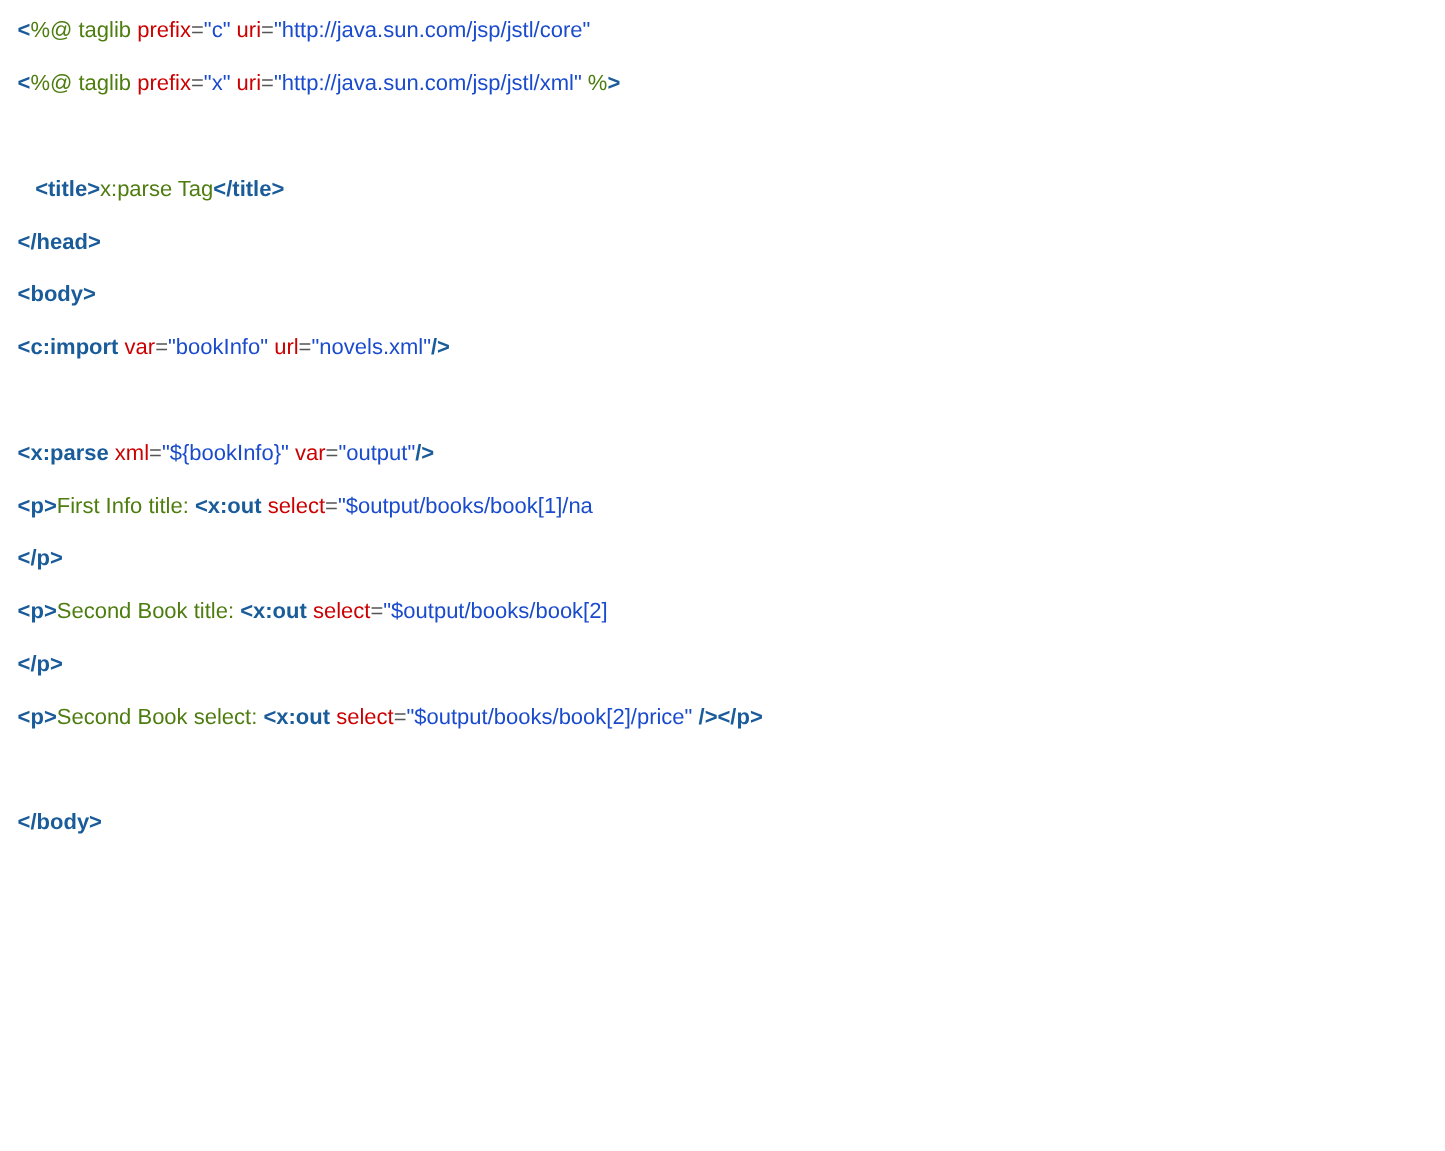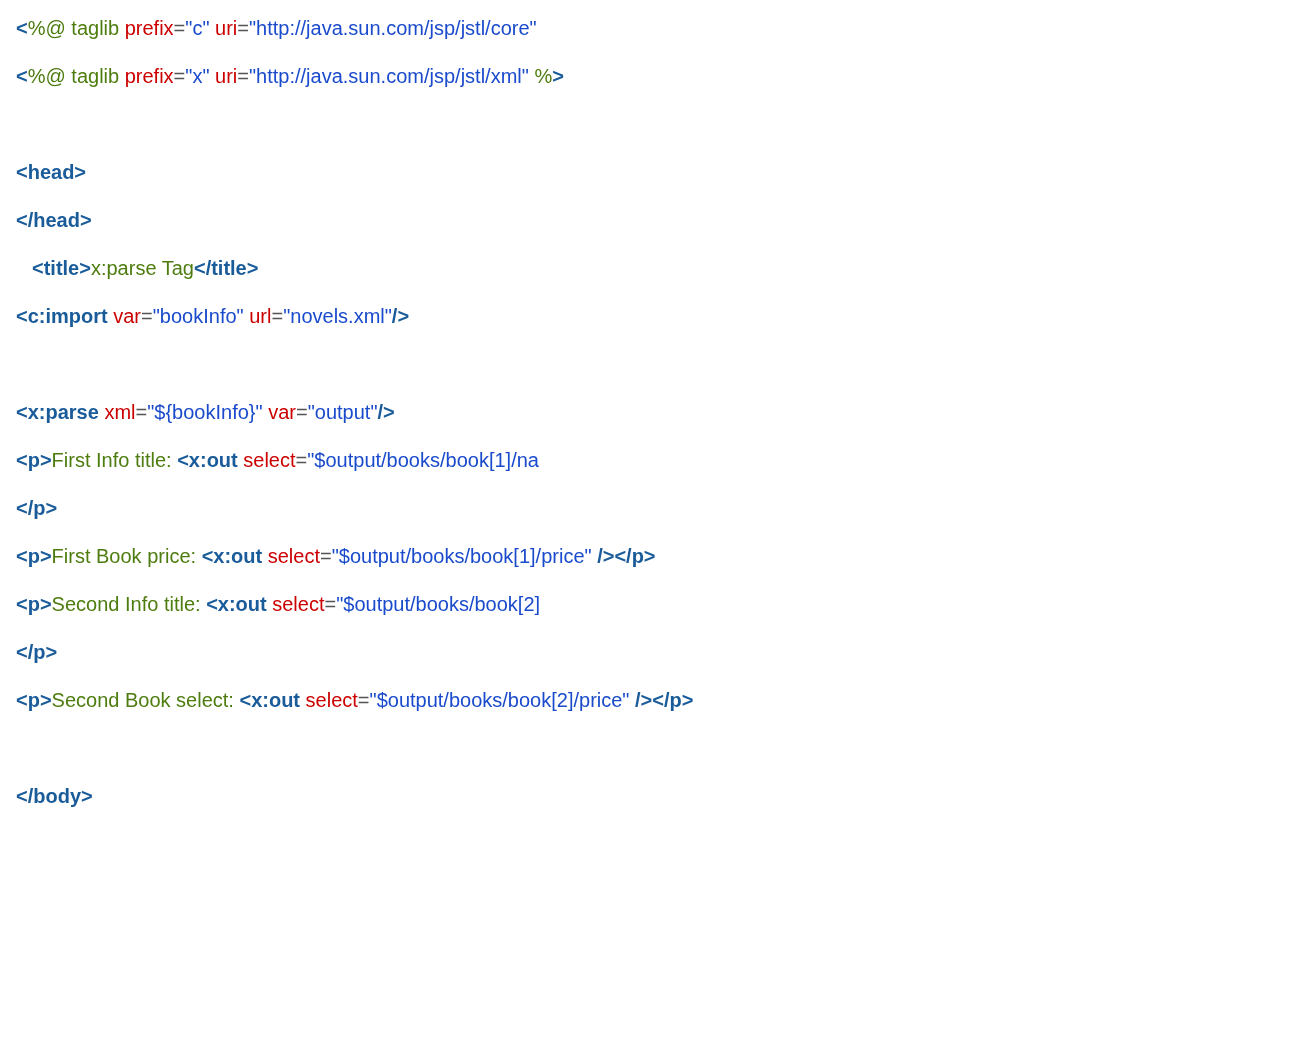--- a/index.html
+++ b/index.html
@@ -27,27 +27,26 @@
   .eq   { color: #555555; }
   .txt  { color: #4d7c0f; }
 </style>
 </head>
 <body>
 
 <div class="code-block" id="code-block">
     <div class="line"><span class="tag">&lt;</span><span class="txt">%@ taglib </span><span class="attr">prefix</span><span class="eq">=</span><span class="str">"c"</span><span class="txt"> </span><span class="attr">uri</span><span class="eq">=</span><span class="str">"http://java.sun.com/jsp/jstl/core"</span></div>
     <div class="line"><span class="tag">&lt;</span><span class="txt">%@ taglib </span><span class="attr">prefix</span><span class="eq">=</span><span class="str">"x"</span><span class="txt"> </span><span class="attr">uri</span><span class="eq">=</span><span class="str">"http://java.sun.com/jsp/jstl/xml"</span><span class="txt"> %</span><span class="tag">&gt;</span></div>
     <div class="line"><span class="txt"> </span></div>
-    <div class="line"><span class="tag">&lt;head&gt;</span></div>
+    <div class="line indent"><span class="tag">&lt;title&gt;</span><span class="txt">x:parse Tag</span><span class="tag">&lt;/title&gt;</span></div>
     <div class="line"><span class="tag">&lt;/head&gt;</span></div>
-    <div class="line indent"><span class="tag">&lt;title&gt;</span><span class="txt">x:parse Tag</span><span class="tag">&lt;/title&gt;</span></div>
+    <div class="line"><span class="tag">&lt;body&gt;</span></div>
     <div class="line"><span class="tag">&lt;c:import</span><span class="txt"> </span><span class="attr">var</span><span class="eq">=</span><span class="str">"bookInfo"</span><span class="txt"> </span><span class="attr">url</span><span class="eq">=</span><span class="str">"novels.xml"</span><span class="tag">/&gt;</span></div>
     <div class="line"><span class="txt"> </span></div>
     <div class="line"><span class="tag">&lt;x:parse</span><span class="txt"> </span><span class="attr">xml</span><span class="eq">=</span><span class="str">"${bookInfo}"</span><span class="txt"> </span><span class="attr">var</span><span class="eq">=</span><span class="str">"output"</span><span class="tag">/&gt;</span></div>
     <div class="line"><span class="tag">&lt;p&gt;</span><span class="txt">First Info title: </span><span class="tag">&lt;x:out</span><span class="txt"> </span><span class="attr">select</span><span class="eq">=</span><span class="str">"$output/books/book[1]/na</span></div>
     <div class="line"><span class="tag">&lt;/p&gt;</span></div>
-    <div class="line"><span class="tag">&lt;p&gt;</span><span class="txt">First Book price: </span><span class="tag">&lt;x:out</span><span class="txt"> </span><span class="attr">select</span><span class="eq">=</span><span class="str">"$output/books/book[1]/price"</span><span class="txt"> </span><span class="tag">/&gt;&lt;/p&gt;</span></div>
-    <div class="line"><span class="tag">&lt;p&gt;</span><span class="txt">Second Info title: </span><span class="tag">&lt;x:out</span><span class="txt"> </span><span class="attr">select</span><span class="eq">=</span><span class="str">"$output/books/book[2]</span></div>
+    <div class="line"><span class="tag">&lt;p&gt;</span><span class="txt">Second Book title: </span><span class="tag">&lt;x:out</span><span class="txt"> </span><span class="attr">select</span><span class="eq">=</span><span class="str">"$output/books/book[2]</span></div>
     <div class="line"><span class="tag">&lt;/p&gt;</span></div>
     <div class="line"><span class="tag">&lt;p&gt;</span><span class="txt">Second Book select: </span><span class="tag">&lt;x:out</span><span class="txt"> </span><span class="attr">select</span><span class="eq">=</span><span class="str">"$output/books/book[2]/price"</span><span class="txt"> </span><span class="tag">/&gt;&lt;/p&gt;</span></div>
     <div class="line"><span class="txt"> </span></div>
     <div class="line"><span class="tag">&lt;/body&gt;</span></div>
   </div>
 
 </body></html>

